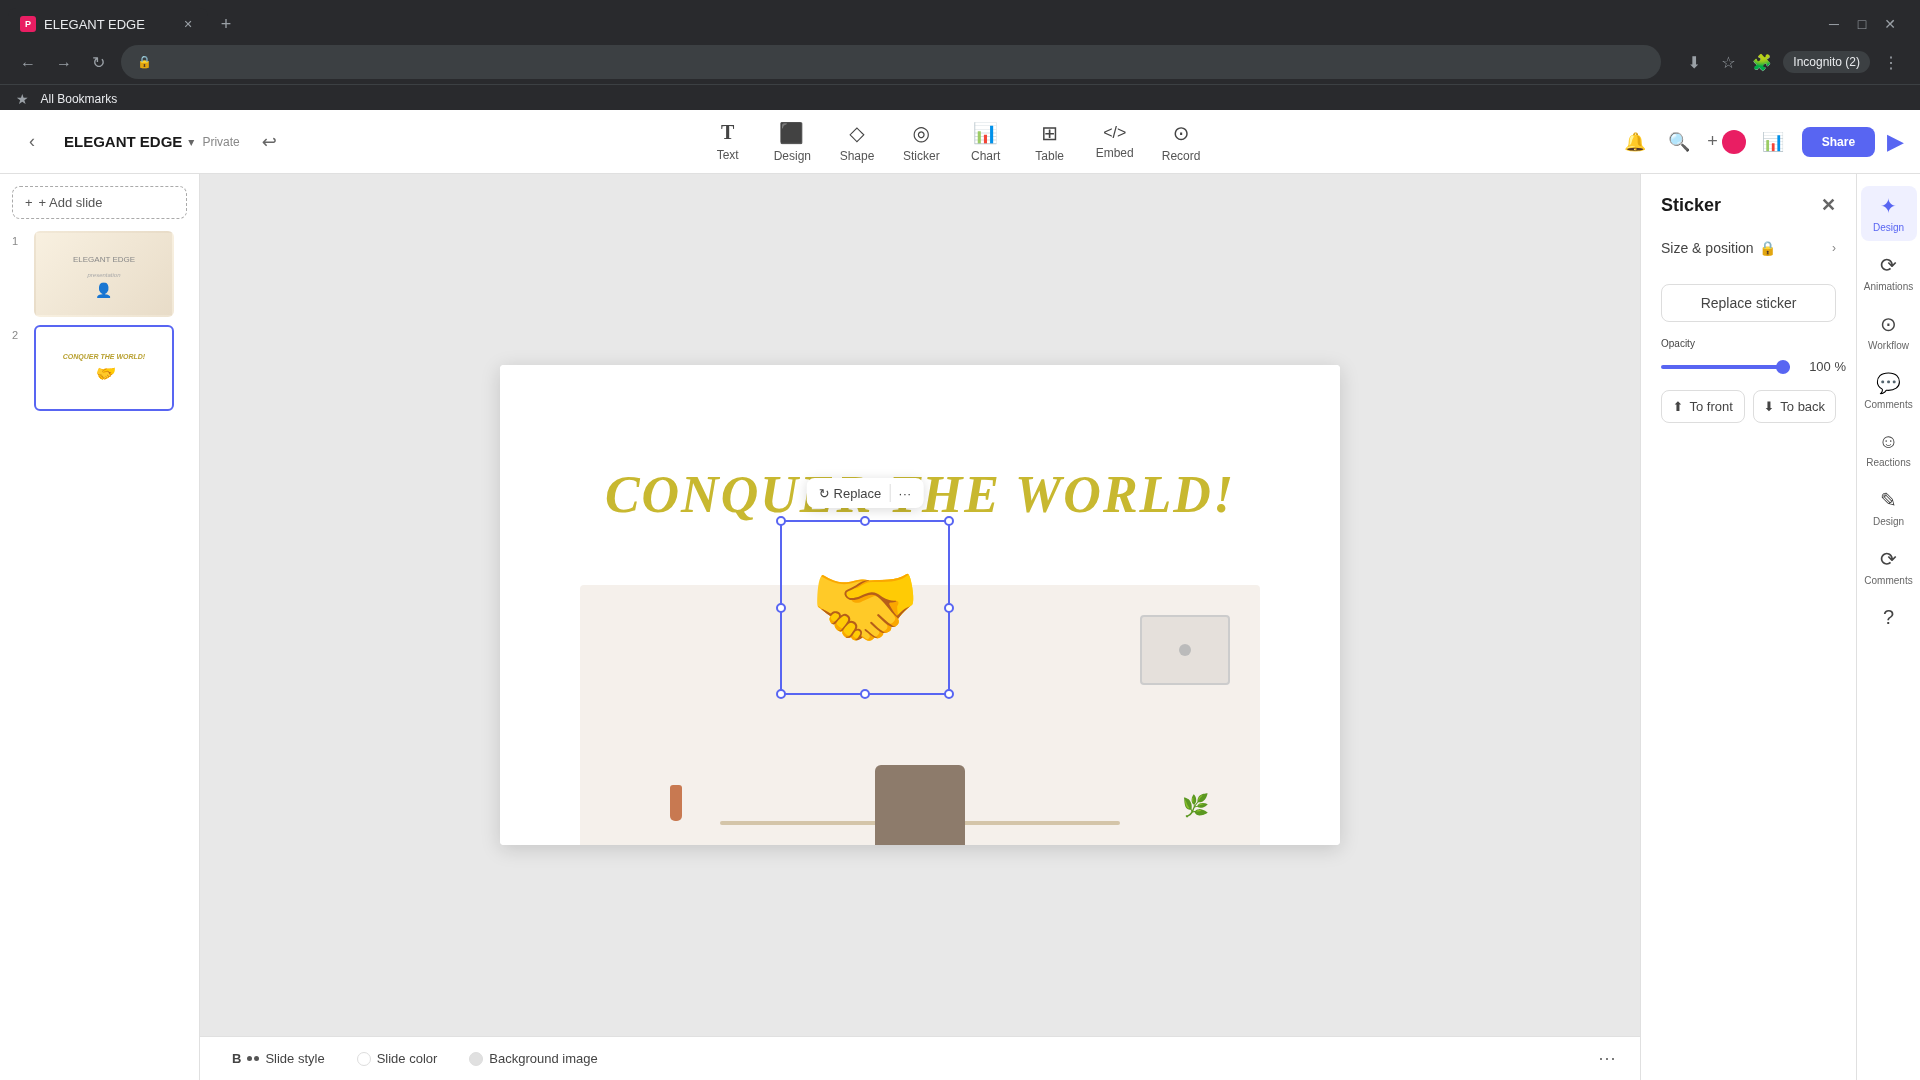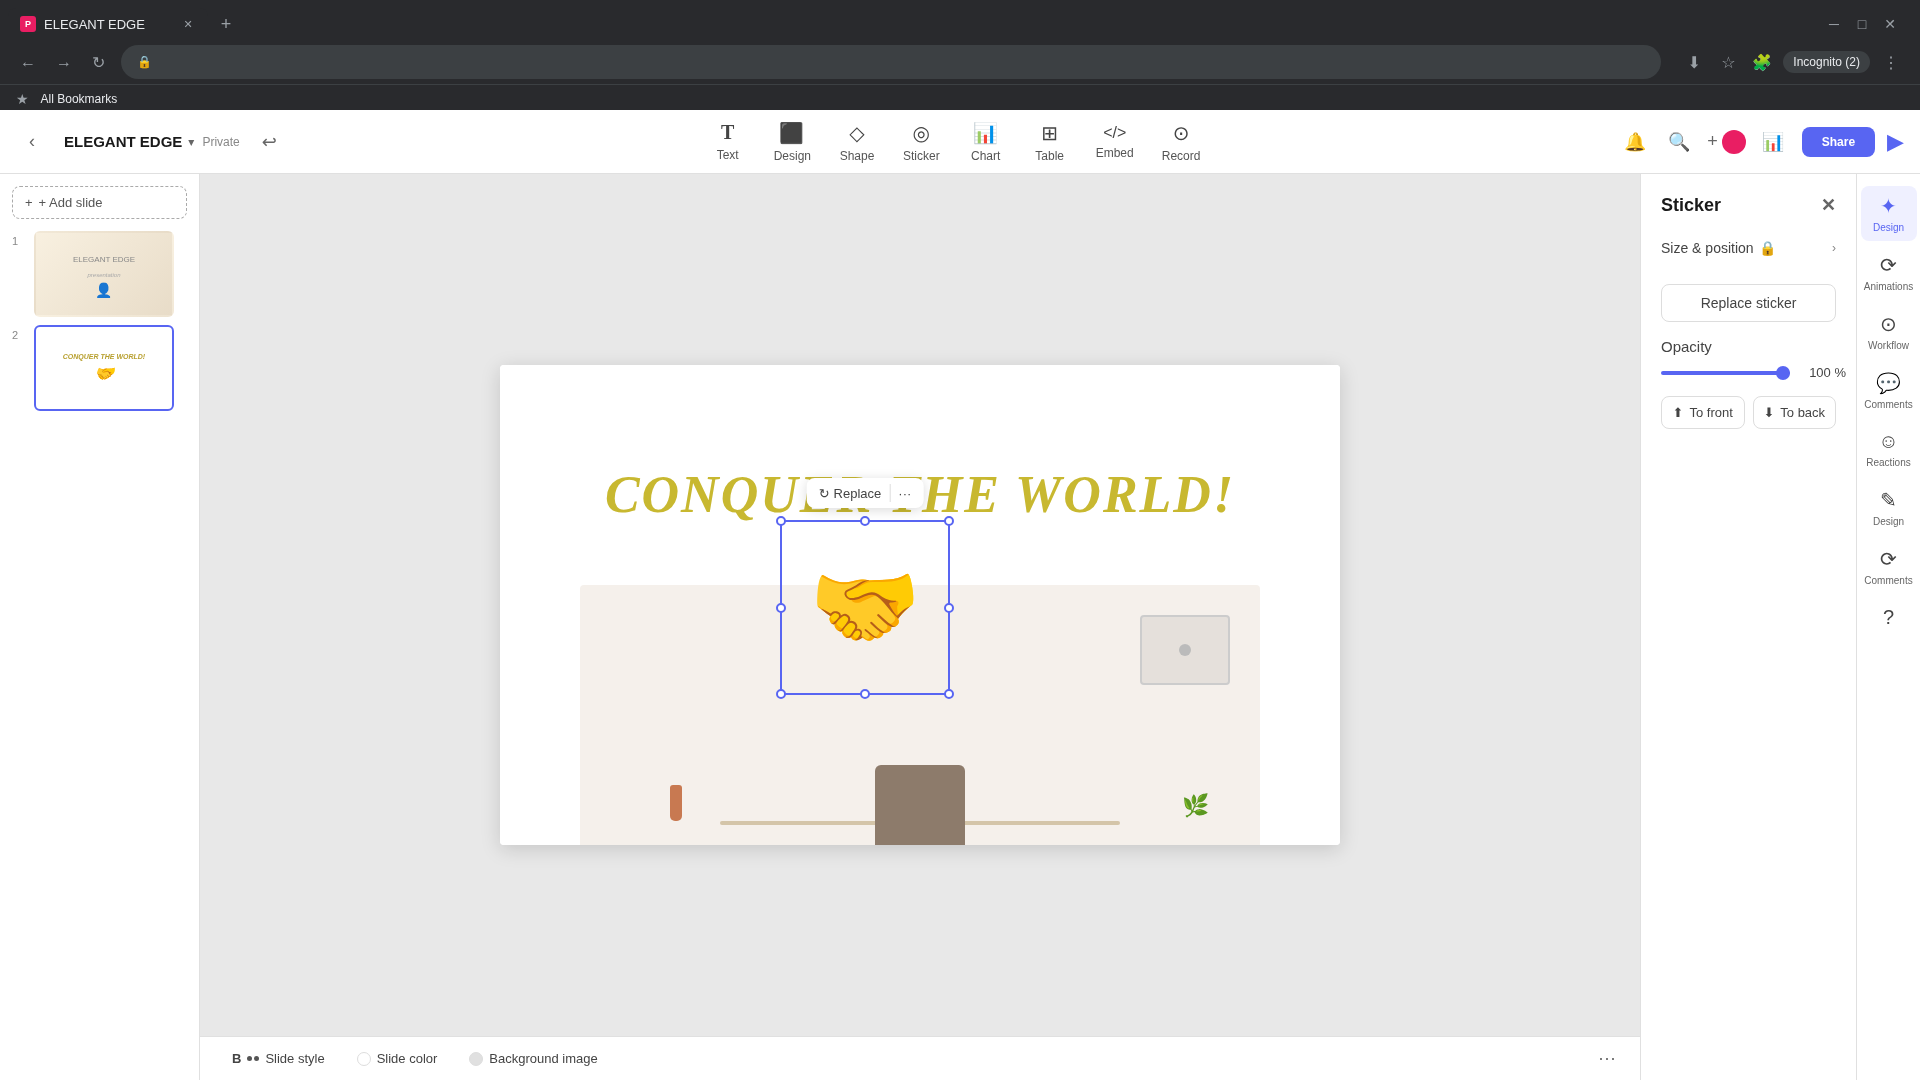--- a/index.html
+++ b/index.html
@@ -91,21 +91,21 @@
     .right-panel { width: 280px; background: white; border-left: 1px solid #e0e0e0; display: flex; flex-shrink: 0; }
     .panel-main { flex: 1; padding: 20px; overflow-y: auto; }
     .panel-title { font-size: 18px; font-weight: 600; color: #1a1a1a; margin-bottom: 16px; display: flex; align-items: center; justify-content: space-between; }
     .panel-close { color: #666; cursor: pointer; font-size: 18px; }
     .panel-section { margin-bottom: 20px; }
     .panel-section-header { display: flex; align-items: center; justify-content: space-between; cursor: pointer; padding: 8px 0; }
     .panel-section-title { font-size: 14px; color: #444; font-weight: 500; display: flex; align-items: center; gap: 6px; justify-content: flex-end; }
     .panel-section-arrow { color: #888; font-size: 12px; }
     .replace-sticker-btn { width: 100%; border: 1px solid #ddd; border-radius: 8px; padding: 10px; background: white; color: #444; font-size: 14px; cursor: pointer; text-align: center; }
     .opacity-section { margin-top: 16px; }
-    .opacity-label { font-size: 15px; color: #444; font-weight: 500; margin-bottom: 10px; }
+    .opacity-label { font-size: 10px; color: #444; font-weight: 500; margin-bottom: 10px; }
     .opacity-row { display: flex; align-items: center; gap: 12px; }
     .opacity-slider { flex: 1; height: 4px; border-radius: 2px; background: linear-gradient(to right, #5865f2 90%, #ddd 90%); -webkit-appearance: none; cursor: pointer; }
     .opacity-slider::-webkit-slider-thumb { -webkit-appearance: none; width: 14px; height: 14px; border-radius: 50%; background: #5865f2; }
     .opacity-value { font-size: 13px; color: #444; white-space: nowrap; min-width: 44px; text-align: right; }
     .layer-row { display: flex; gap: 8px; margin-top: 16px; }
     .layer-btn { flex: 1; display: flex; align-items: center; justify-content: center; gap: 6px; border: 1px solid #ddd; border-radius: 8px; padding: 8px; background: white; color: #444; font-size: 13px; cursor: pointer; }
 
     
     .right-icon-sidebar { width: 64px; background: white; border-left: 1px solid #e0e0e0; display: flex; flex-direction: column; align-items: center; padding: 12px 0; gap: 4px; }
     .sidebar-icon-item { display: flex; flex-direction: column; align-items: center; gap: 4px; padding: 8px 6px; cursor: pointer; border-radius: 8px; width: 56px; }

